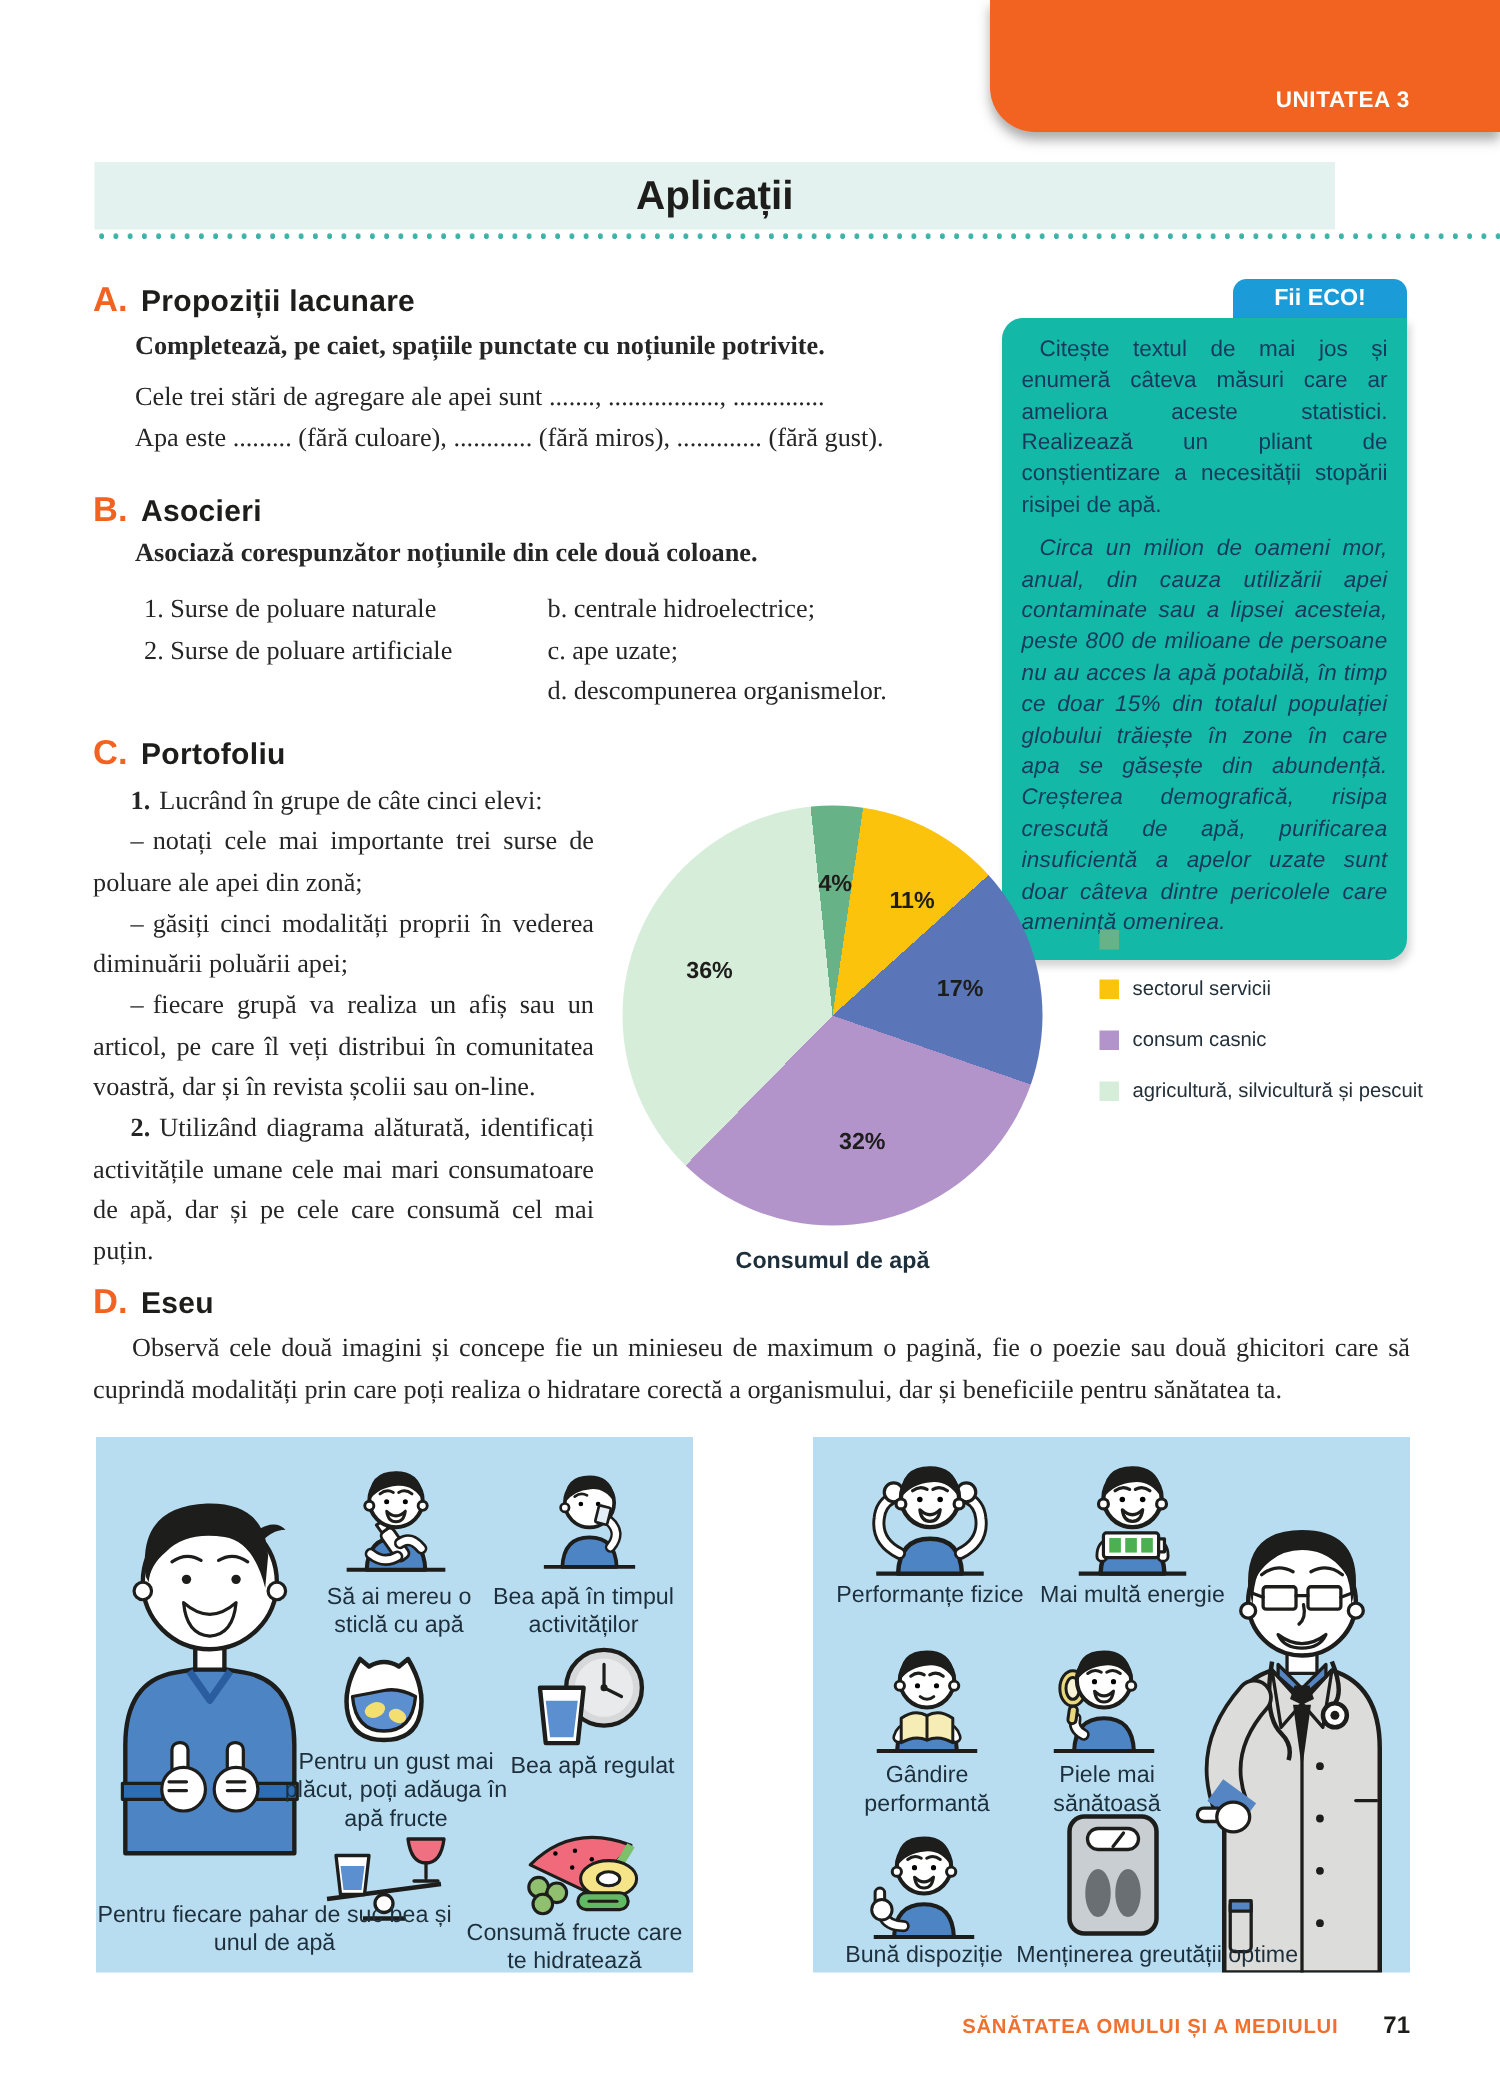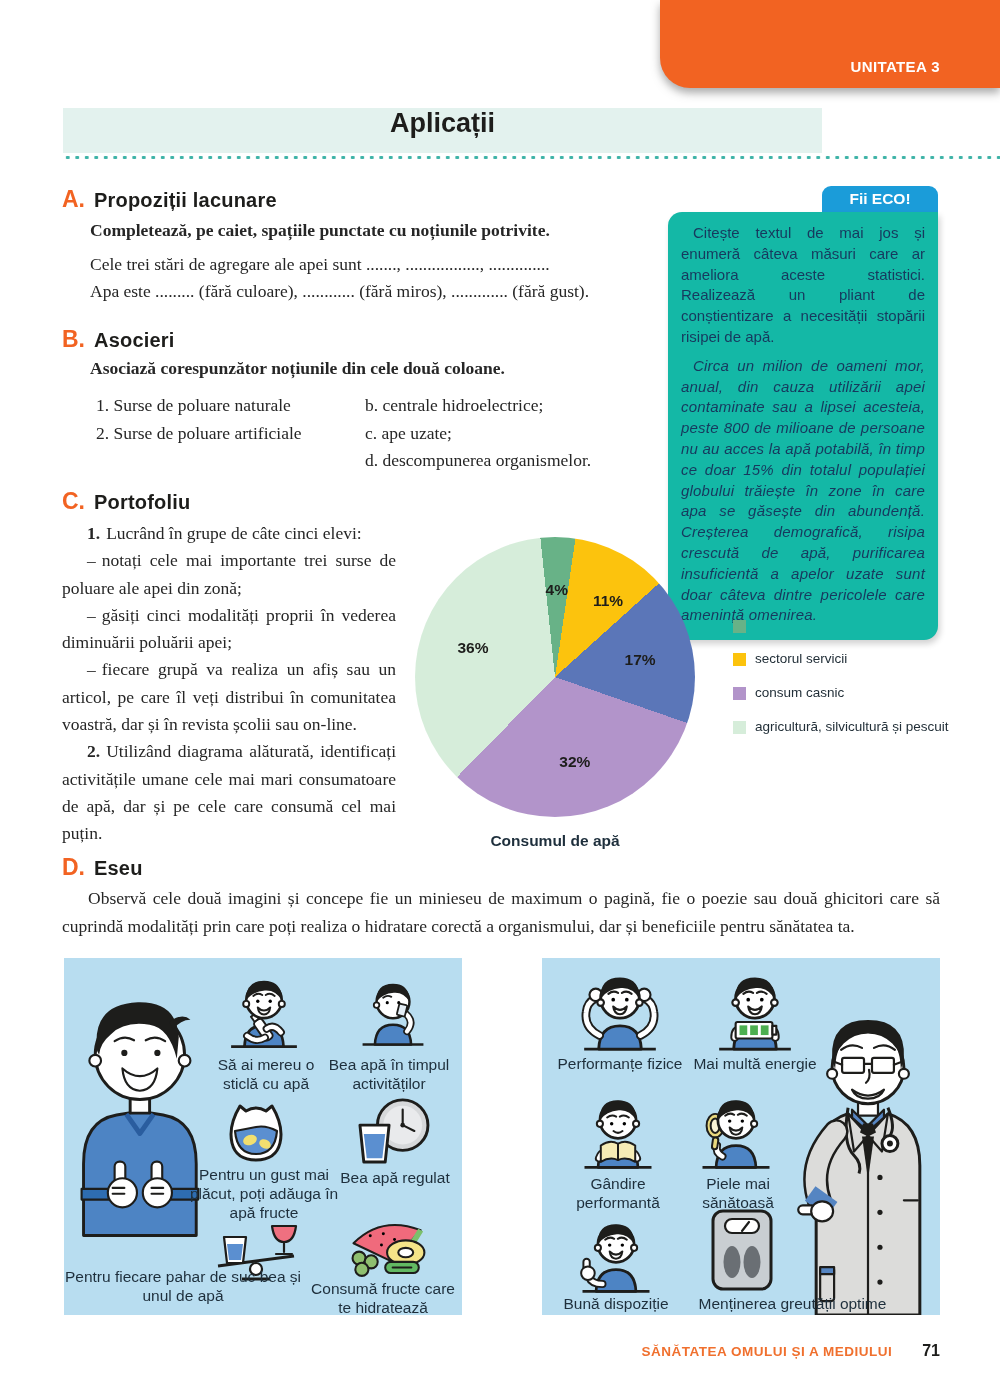--- a/index.html
+++ b/index.html
@@ -3,22 +3,22 @@
 <meta charset="utf-8">
 <style>
   html,body{margin:0;padding:0;background:#fff;}
   .page{position:relative;width:1000px;height:1390px;background:#fff;overflow:hidden;
         font-family:"Liberation Sans",sans-serif;color:#1d1d1b;}
   
   .unit-tab{position:absolute;left:660px;top:0;width:340px;height:88px;background:#f26322;
             border-radius:0 0 0 30px;box-shadow:0 5px 8px rgba(90,90,90,.5);
             display:flex;align-items:flex-end;justify-content:flex-end;padding:0 60px 13px 0;box-sizing:border-box;}
   .unit-tab span{color:#fff;font-weight:700;font-size:15px;letter-spacing:.4px;}
-  .title-banner{position:absolute;left:63px;top:108px;width:759px;height:45px;background:#e3f2ee;
-                display:flex;justify-content:center;}
+  .title-banner{position:absolute;left:63px;top:108px;width:827px;height:45px;background:#e3f2ee;
+                display:flex;align-items:center;justify-content:center;}
   .title-banner h1{margin:0;font-size:27px;font-weight:700;color:#1d1d1b;}
   .dotted-rule{position:absolute;left:63px;top:155px;width:937px;height:5px;
                background-image:radial-gradient(circle,#3eb3a7 1.7px,transparent 1.9px);
                background-size:9.5px 5px;background-repeat:repeat-x;}
   
   .sec-head{position:absolute;display:flex;align-items:baseline;gap:9px;}
   .sec-letter{color:#f26322;font-size:23px;font-weight:800;}
   .sec-title{font-size:20px;font-weight:700;letter-spacing:.2px;}
   
   .serif{font-family:"Liberation Serif",serif;color:#262626;font-size:17.5px;}
@@ -422,21 +422,21 @@
       <path d="M68 58 h8 M46 59 L38 56 M98 59 L106 56" class="ln2" fill="none"></path>
       <path d="M73 64 q2 9 -3 13" class="ln2" fill="none"></path>
       <path d="M56 84 q16 12 32 0 q-4 9 -16 9 q-12 0 -16 -9 Z" fill="#fff" class="ln2"></path>
     </svg>
 
     <div class="panel-label" style="left:8px;top:96px;width:140px;">Performanțe fizice</div>
     <div class="panel-label" style="left:148px;top:96px;width:130px;">Mai multă energie</div>
     <div class="panel-label" style="left:16px;top:216px;width:120px;">Gândire performantă</div>
     <div class="panel-label" style="left:140px;top:216px;width:112px;">Piele mai sănătoasă</div>
     <div class="panel-label" style="left:4px;top:336px;width:140px;">Bună dispoziție</div>
-    <div class="panel-label" style="left:133px;top:336px;width:235px;">Menținerea greutății optime</div>
+    <div class="panel-label" style="left:112px;top:336px;width:235px;">Menținerea greutății optime</div>
   </div>
 
   <div class="footer">
     <span class="chapter">SĂNĂTATEA OMULUI ȘI A MEDIULUI</span>
     <span class="pagenum">71</span>
   </div>
 
 </div>
 
 </body></html>

